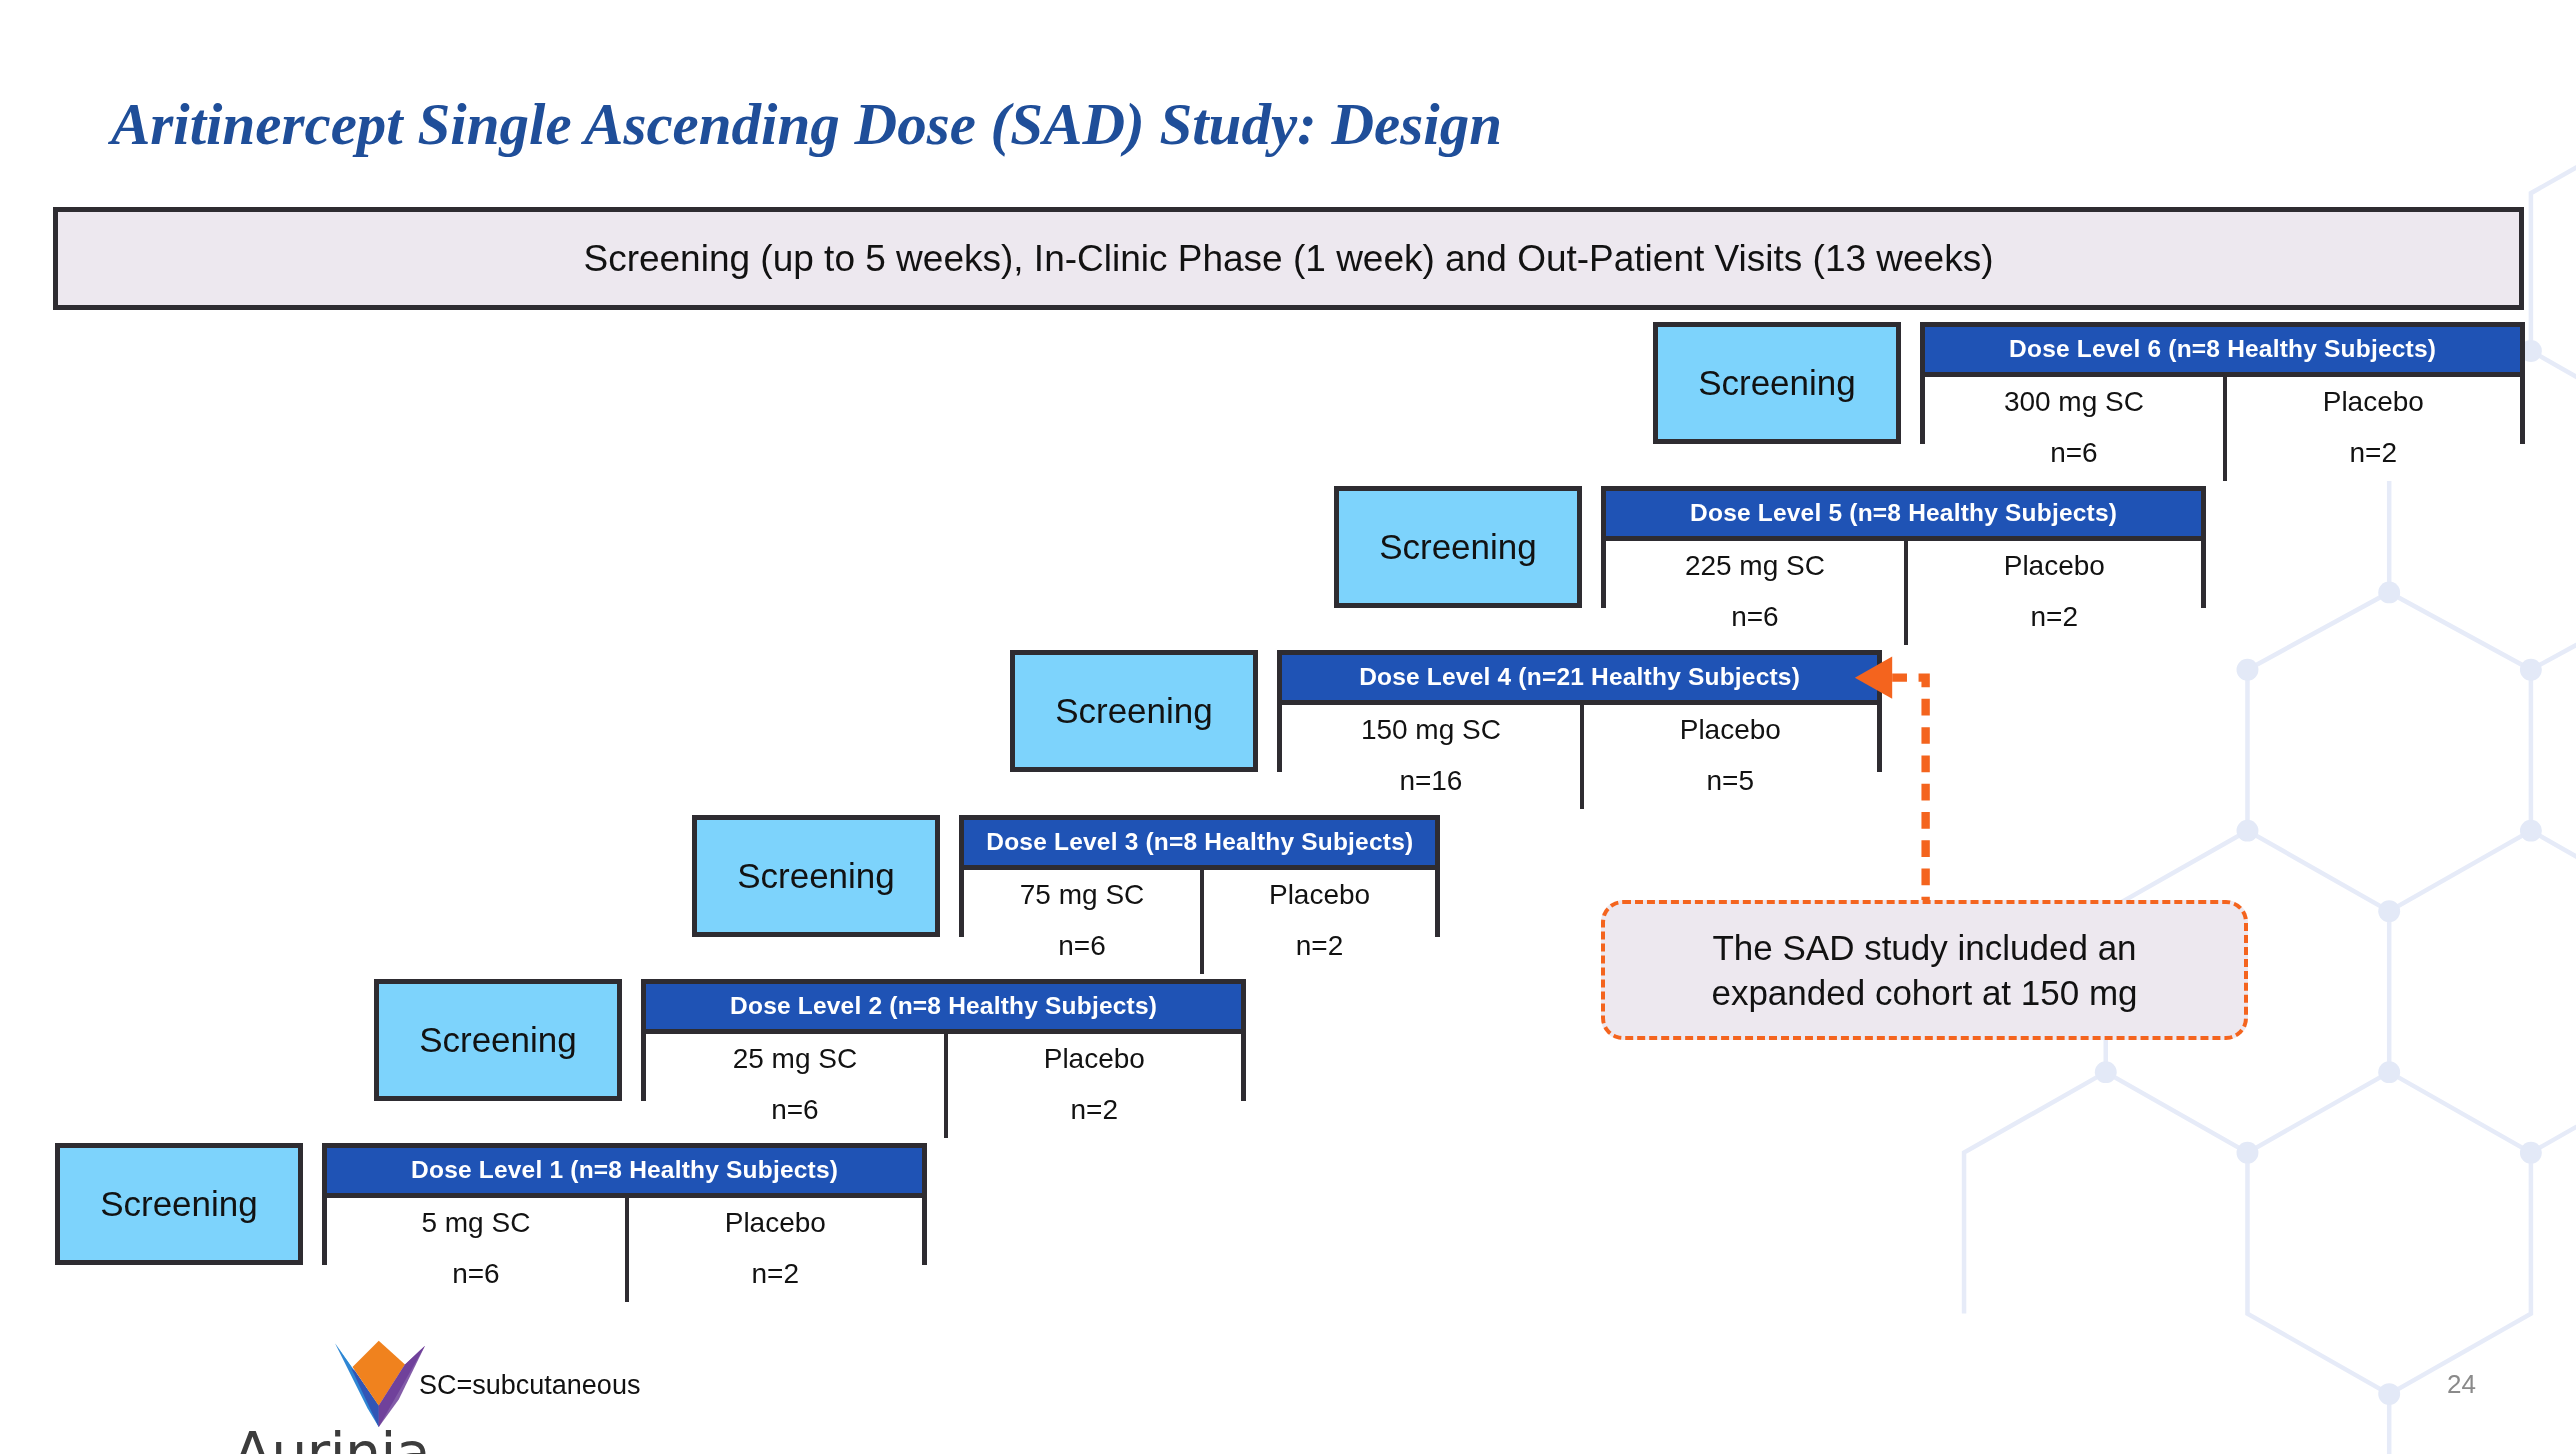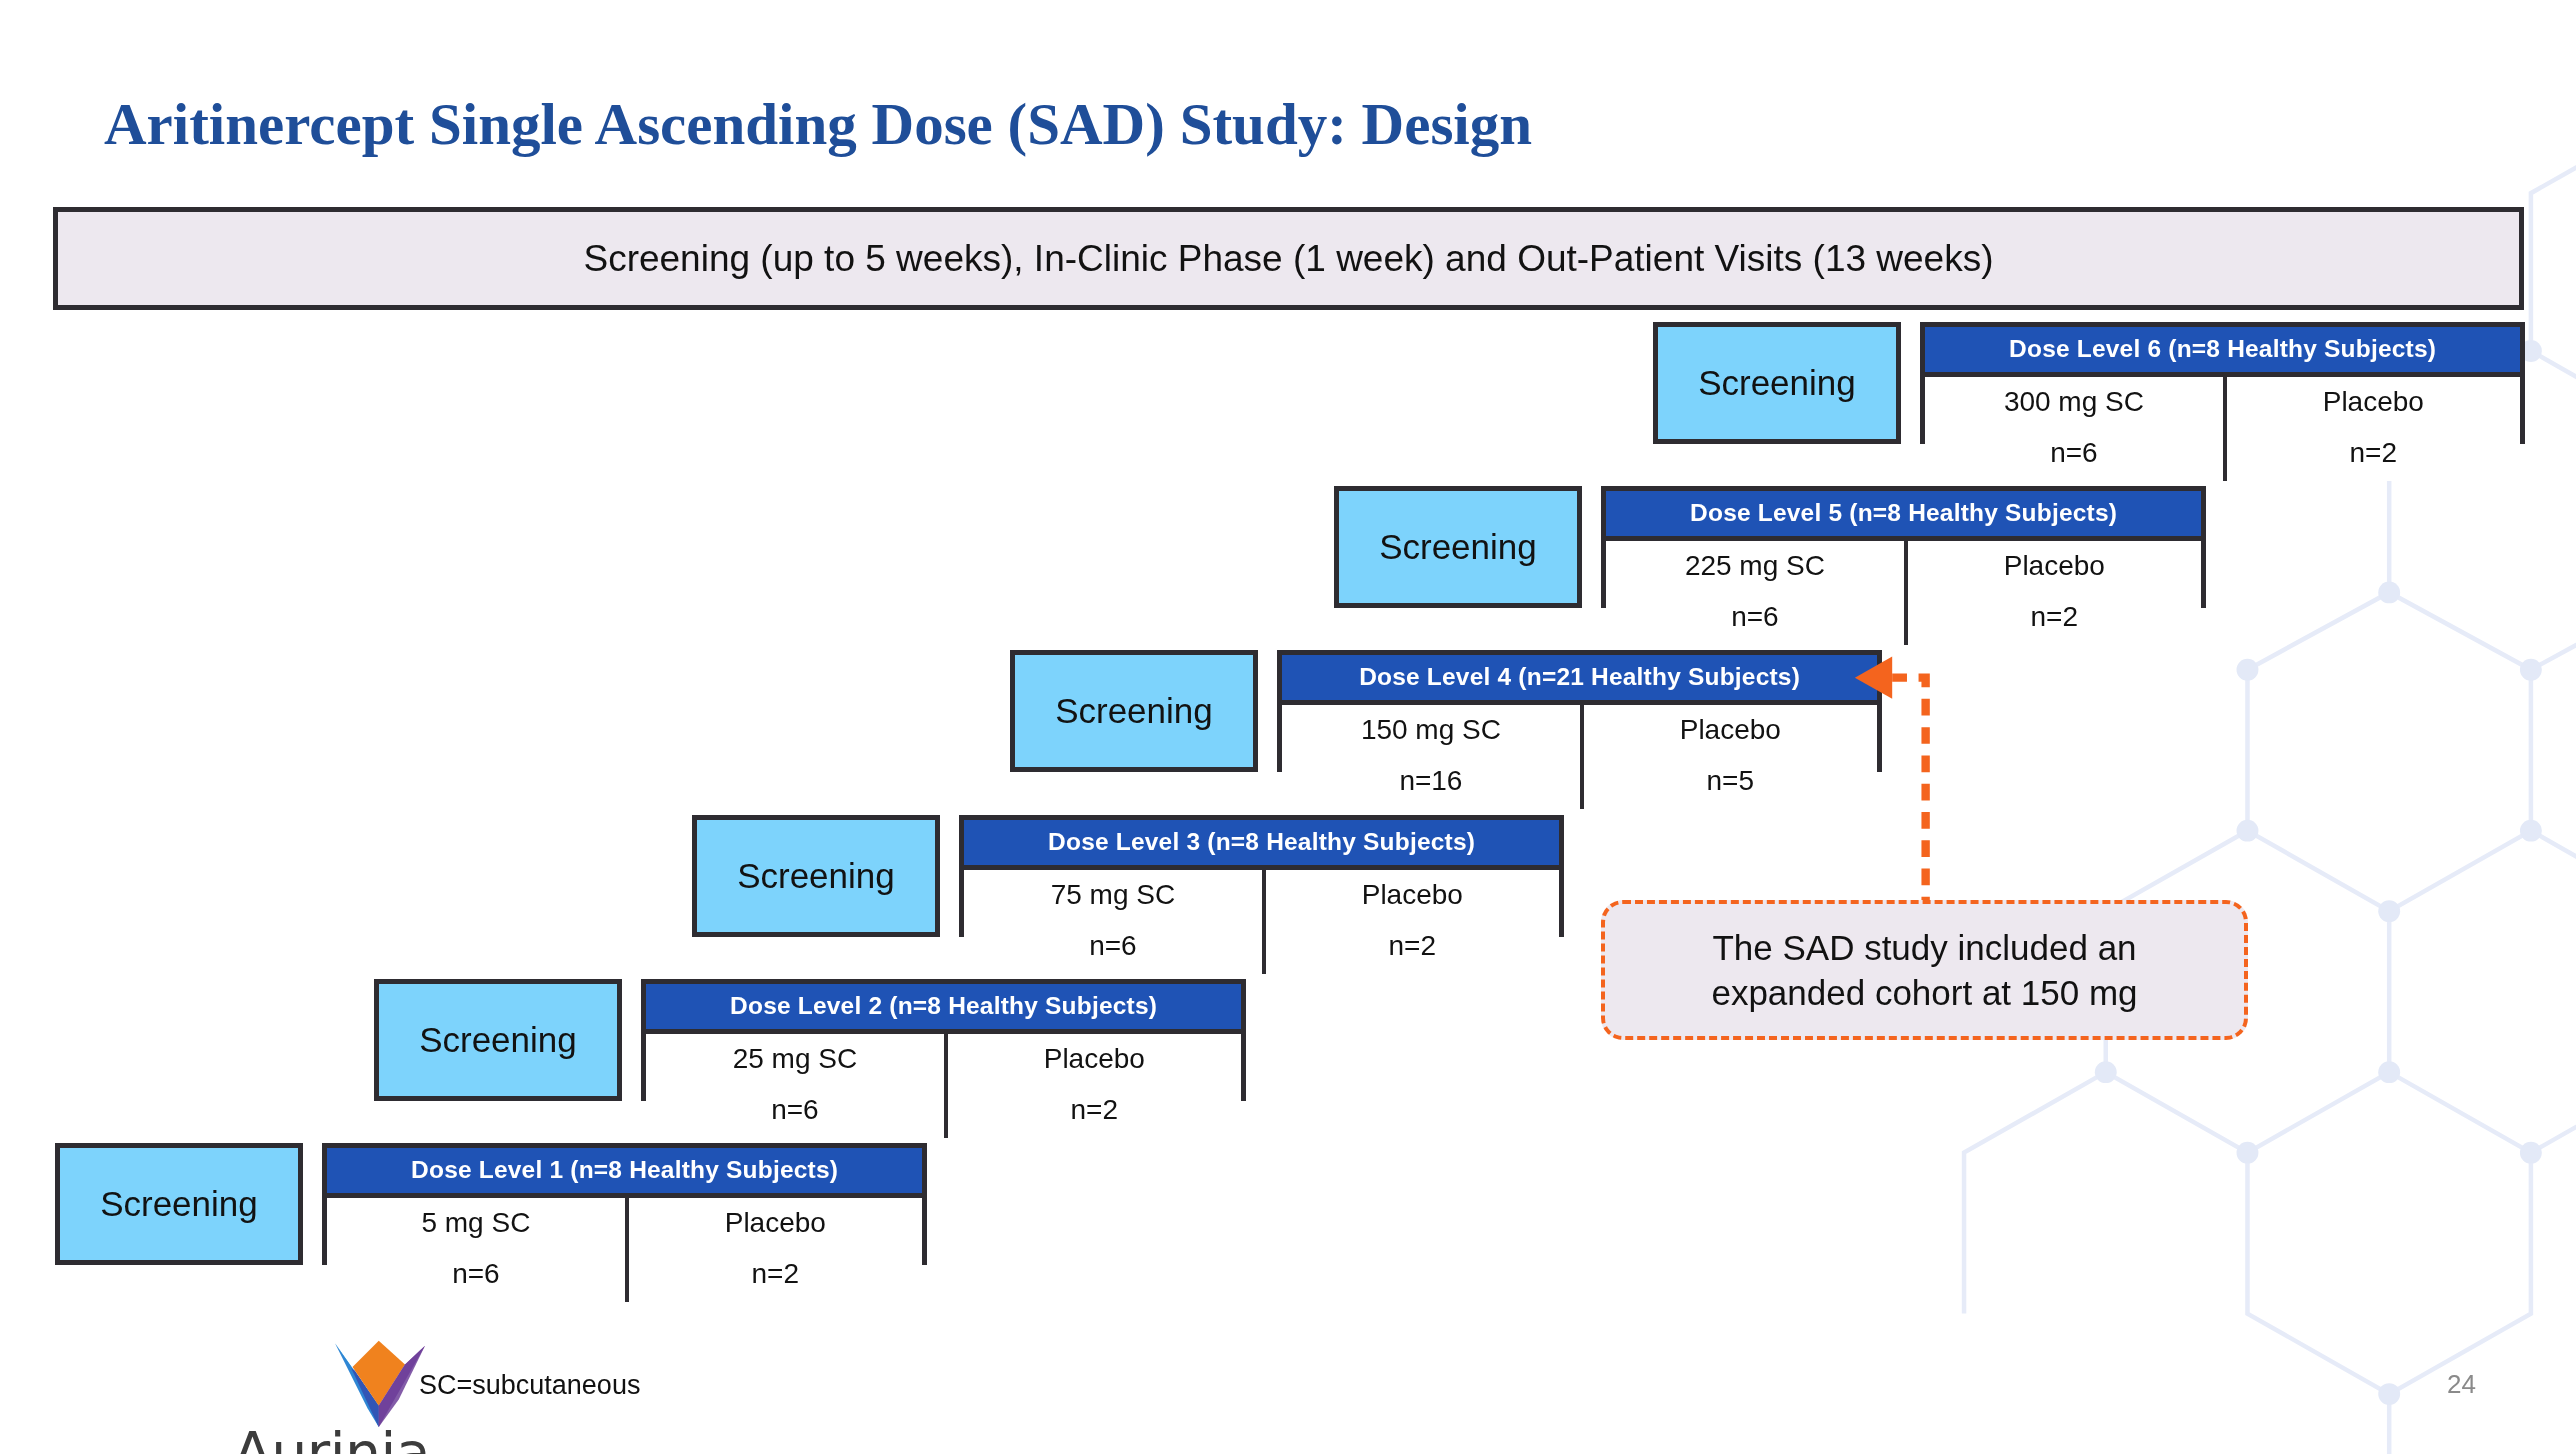--- a/index.html
+++ b/index.html
@@ -28,29 +28,30 @@
     right: 0;
     width: 773px;
     height: 1454px;
     pointer-events: none;
     z-index: 0;
   }
 
   
   #page-title {
     position: absolute;
-    left: 104px;
+    left: 111px;
     top: 90px;
     font-family: "Liberation Serif", serif;
     font-size: 59px;
     font-weight: 700;
     color: #1f4e99;
     letter-spacing: 0px;
     white-space: nowrap;
     z-index: 5;
+    font-style: italic;
   }
 
   
   #phase-banner {
     position: absolute;
     left: 53px;
     top: 207px;
     width: 2471px;
     height: 103px;
     box-sizing: border-box;
@@ -315,21 +316,21 @@
           <span class="arm-n">n=5</span>
         </div>
       </div>
     </div>
   </div>
 
   <div class="cohort-row" style="left:692px; top:815px; width:872px; height:122px;">
     <div class="screening-box">
       <span>Screening</span>
     </div>
-    <div class="dose-block" style="width:605px;">
+    <div class="dose-block" style="width:481px;">
       <div class="dose-header">Dose Level 3 (n=8 Healthy Subjects)</div>
       <div class="dose-arms">
         <div class="dose-arm">
           <span class="arm-dose">75 mg SC</span>
           <span class="arm-n">n=6</span>
         </div>
         <div class="dose-arm">
           <span class="arm-dose">Placebo</span>
           <span class="arm-n">n=2</span>
         </div>

